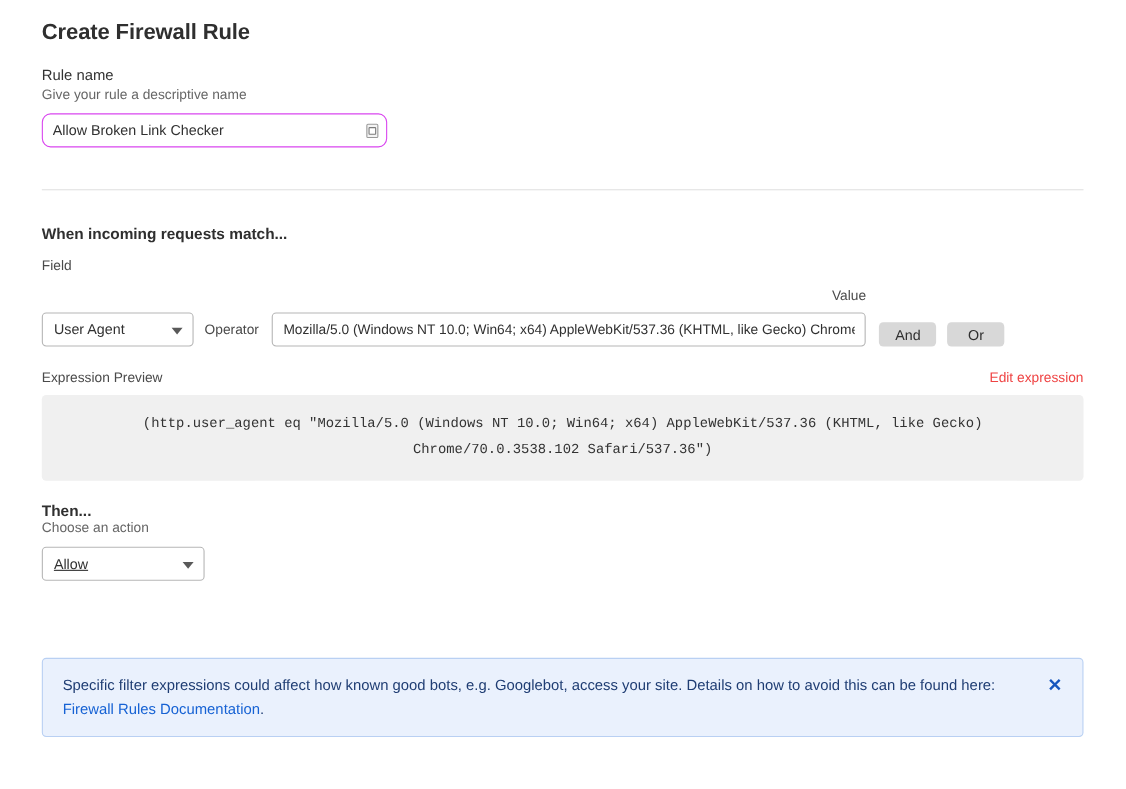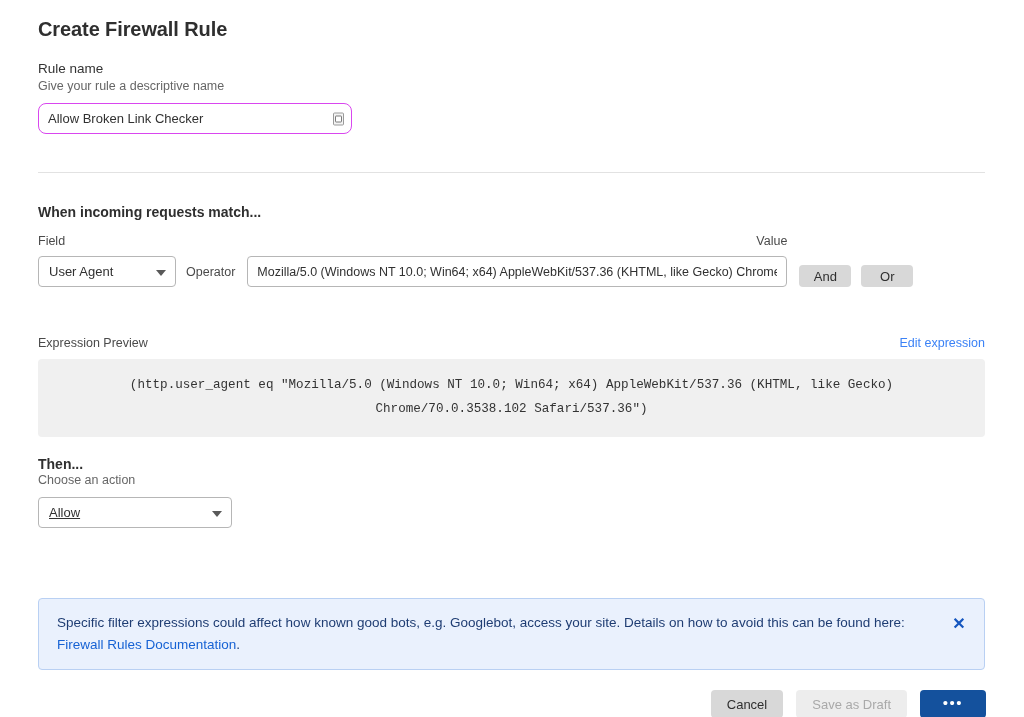--- a/index.html
+++ b/index.html
@@ -110,20 +110,21 @@
     border: 1px solid #b6b6b6;
     border-radius: 4px;
     background: #fff;
     display: flex;
     align-items: center;
     padding: 0 26px 0 10px;
     font-size: 13px;
     color: #313131;
     cursor: pointer;
     white-space: nowrap;
+    margin-top: 28px;
   }
   .select-box.field-sel { width: 138px; }
   .select-box.op-sel { width: 138px; }
   .caret {
     position: absolute;
     right: 9px; top: 50%;
     margin-top: -2px;
     width: 0; height: 0;
     border-left: 5px solid transparent;
     border-right: 5px solid transparent;
@@ -158,21 +159,21 @@
   
   .expr-section { position: absolute; left: 38px; top: 336px; width: 947px; text-align: center; }
   .expr-head {
     display: flex;
     justify-content: space-between;
     align-items: baseline;
   }
   .expr-title { font-size: 12.5px; color: #4a4a4a; }
   .expr-edit {
     font-size: 12.5px;
-    color: #3b82f6;
+    color: #ef4444;
     cursor: pointer;
     text-decoration: none;
   }
   .expr-box {
     margin-top: 9px;
     background: #f0f0f0;
     border-radius: 4px;
     padding: 14px 16px 16px 16px;
     font-family: "Liberation Mono", monospace;
     font-size: 12.6px;
@@ -180,21 +181,21 @@
     color: #333333;
     white-space: pre-wrap;
     word-break: break-word;
     min-height: 70px;
   }
 
   
   .then-section { position: absolute; left: 38px; top: 456px; }
   .action-select {
     margin-top: 9px;
-    width: 194px;
+    width: 148px;
     text-decoration: underline;
   }
 
   
   .info-banner {
     position: absolute;
     left: 38px; top: 598px;
     width: 947px;
     min-height: 62px;
     background: #eaf1fd;
@@ -316,19 +317,14 @@
       <span>Allow</span>
       <span class="caret"></span>
     </div>
   </div>
 
   <div class="info-banner">
     <div class="banner-text"><span>Specific filter expressions could affect how known good bots, e.g. Googlebot, access your site. Details on how to avoid this can be found here: </span><span class="banner-link">Firewall Rules Documentation</span><span>.</span></div>
     <div class="banner-close">✕</div>
   </div>
 
-  <div class="footer-bar">
-    <button class="btn btn-cancel">Cancel</button>
-    <button class="btn btn-draft">Save as Draft</button>
-    <button class="btn btn-primary">•••</button>
-  </div>
 
 </div>
 
 </body></html>

